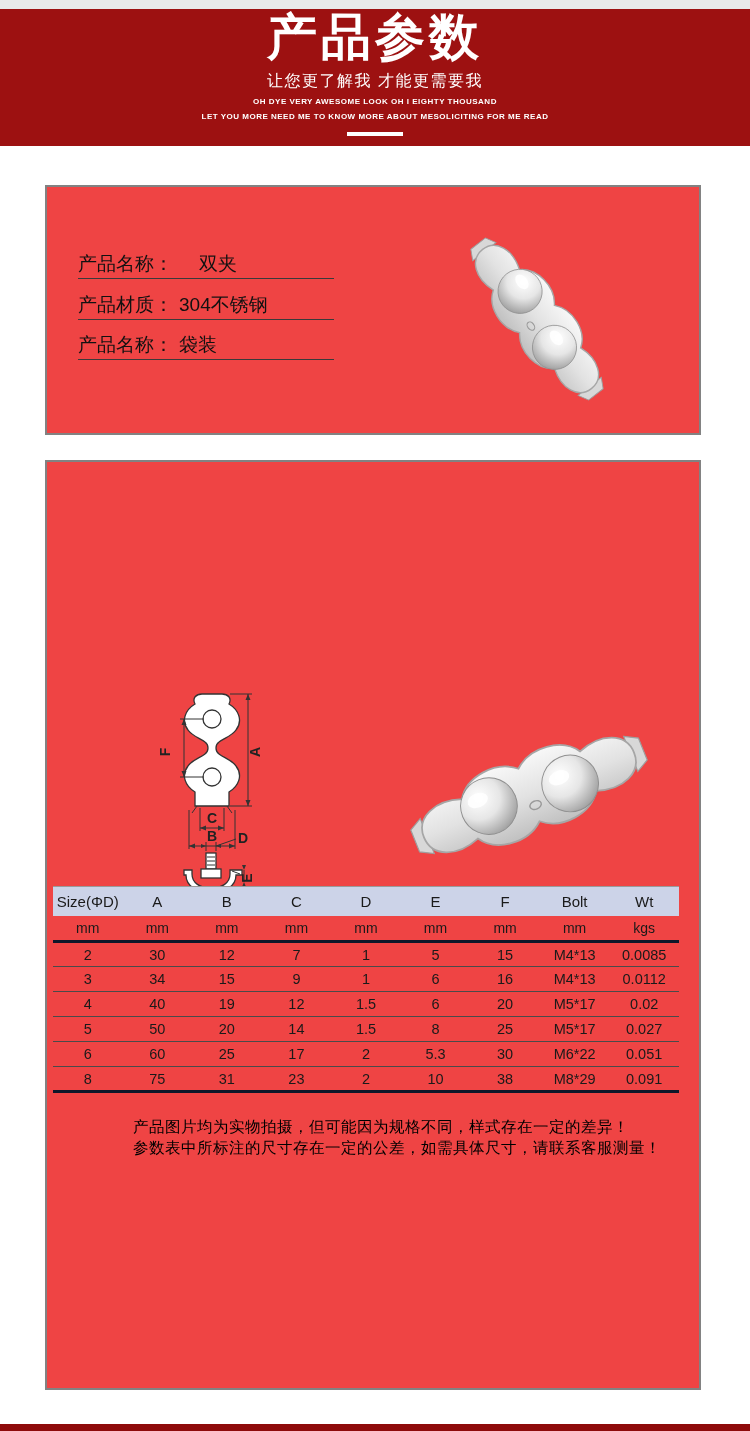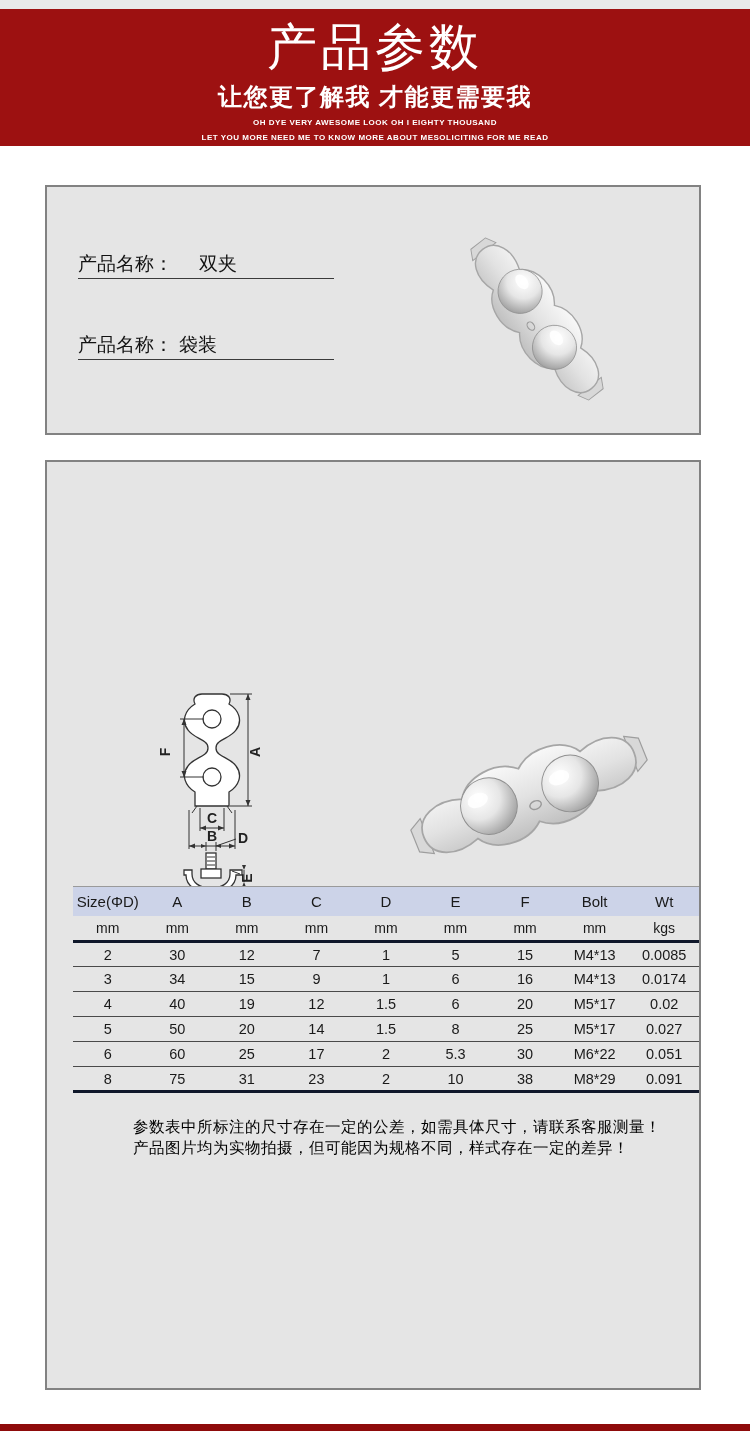--- a/index.html
+++ b/index.html
@@ -5,27 +5,27 @@
   * { margin:0; padding:0; box-sizing:border-box; }
   html,body { background:#ffffff; }
   body { font-family:"Liberation Sans", sans-serif; }
   .page { position:relative; width:750px; height:1431px; background:#ffffff; overflow:hidden; margin:0 auto; }
 
   
   .top-strip { position:absolute; left:0; top:0; width:750px; height:9px; background:#e9e9e9; }
 
   
   .banner { position:absolute; left:0; top:9px; width:750px; height:137px; background:#9d1111; text-align:center; color:#fff; }
-  .banner-title { font-size:50px; font-weight:normal; letter-spacing:4px; padding-top:10px; line-height:1.15; }
-  .banner-subtitle { font-size:24px; font-weight:bold; letter-spacing:1.5px; margin-top:4px; }
+  .banner-title { font-size:50px; font-weight:bold; letter-spacing:4px; line-height:1.15; }
+  .banner-subtitle { font-size:16px; font-weight:normal; letter-spacing:1.5px; margin-top:4px; }
   .banner-tagline { font-size:8px; font-weight:bold; letter-spacing:0.5px; line-height:10px; margin-top:5px; }
   .banner-dash { width:56px; height:4px; background:#ffffff; margin:10px auto 0 auto; }
 
   
-  .card { position:absolute; background:#e5e5e5; border:2px solid #828282; }
+  .card { position:absolute; background:#ef4444; border:2px solid #828282; }
   .card1 { left:45px; top:185px; width:656px; height:250px; }
   .card2 { left:45px; top:460px; width:656px; height:930px; }
 
   
   .info-row { position:absolute; left:31px; width:256px; border-bottom:1px solid #3a3a3a; padding-bottom:3px; font-size:19px; color:#111; line-height:22px; white-space:nowrap; }
   .info-row-1 { top:66px; }
   .info-row-2 { top:107px; }
   .info-row-3 { top:147px; }
   .info-value { margin-left:6px; }
   .info-row-1 .info-value { margin-left:26px; }
@@ -34,21 +34,21 @@
   .photo1 { position:absolute; left:365px; top:30px; width:250px; height:205px; }
   .photo2 { position:absolute; left:332px; top:245px; width:300px; height:175px; }
 
   
   .diagram { position:absolute; left:93px; top:228px; width:170px; height:205px; }
   .diagram text { font-family:"Liberation Sans", sans-serif; font-size:14px; font-weight:bold; fill:#222; }
   .dim { stroke:#333; stroke-width:1; fill:none; }
   .outline { stroke:#333; stroke-width:1.3; fill:#ffffff; }
 
   
-  .spec-table-wrap { position:absolute; left:26px; top:424px; width:626px; }
+  .spec-table-wrap { position:absolute; left:6px; top:424px; width:626px; }
   table.spec { width:100%; border-collapse:collapse; table-layout:fixed; color:#1a1a1a; }
   table.spec th, table.spec td { text-align:center; font-weight:normal; padding:0; }
   table.spec thead th { background:#ccd3e8; height:29px; font-size:15px; border-top:1px solid #9a9a9a; }
   table.spec .units td { height:26px; font-size:14px; border-bottom:2px solid #3a3a3a; }
   table.spec tbody td { height:25px; font-size:14.5px; border-bottom:1px solid #4a4a4a; }
   table.spec tbody tr:last-child td { border-bottom:3px solid #0f172a; }
 
   
   .notes { position:absolute; left:86px; top:655px; font-size:15.5px; line-height:20.5px; color:#000; letter-spacing:0.5px; white-space:nowrap; }
 
@@ -93,20 +93,23 @@
     <div class="banner-subtitle">让您更了解我 才能更需要我</div>
     <div class="banner-tagline">OH DYE VERY AWESOME LOOK OH I EIGHTY THOUSAND</div>
     <div class="banner-tagline">LET YOU MORE NEED ME TO KNOW MORE ABOUT MESOLICITING FOR ME READ</div>
     <div class="banner-dash"></div>
   </div>
 
   <div class="card card1">
     <div class="info-row info-row-1">
       <span class="info-label">产品名称：</span><span class="info-value">双夹</span>
     </div>
+    <div class="info-row info-row-2">
+      <span class="info-label">产品材质：</span><span class="info-value">304不锈钢</span>
+    </div>
     <div class="info-row info-row-3">
       <span class="info-label">产品名称：</span><span class="info-value">袋装</span>
     </div>
     <svg class="photo1" viewBox="0 0 250 205">
       <g transform="translate(125,102) rotate(52) scale(0.92) translate(-110,-50)">
           <use href="#clipart"></use>
         </g>
     </svg>
   </div>
 
@@ -211,21 +214,21 @@
             </tr>
             <tr>
               <td>3</td>
               <td>34</td>
               <td>15</td>
               <td>9</td>
               <td>1</td>
               <td>6</td>
               <td>16</td>
               <td>M4*13</td>
-              <td>0.0174</td>
+              <td>0.0112</td>
             </tr>
             <tr>
               <td>4</td>
               <td>40</td>
               <td>19</td>
               <td>12</td>
               <td>1.5</td>
               <td>6</td>
               <td>20</td>
               <td>M5*17</td>
@@ -262,20 +265,20 @@
               <td>10</td>
               <td>38</td>
               <td>M8*29</td>
               <td>0.091</td>
             </tr>
           </tbody>
       </table>
     </div>
 
     <div class="notes">
+      <div>产品图片均为实物拍摄，但可能因为规格不同，样式存在一定的差异！</div>
       <div>参数表中所标注的尺寸存在一定的公差，如需具体尺寸，请联系客服测量！</div>
-      <div>产品图片均为实物拍摄，但可能因为规格不同，样式存在一定的差异！</div>
     </div>
   </div>
 
   <div class="bottom-bar"></div>
 
 </div>
 
 </body></html>

